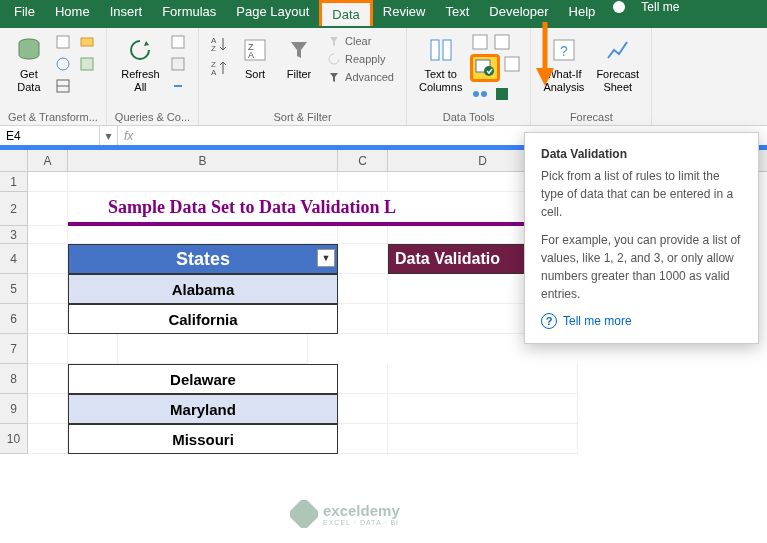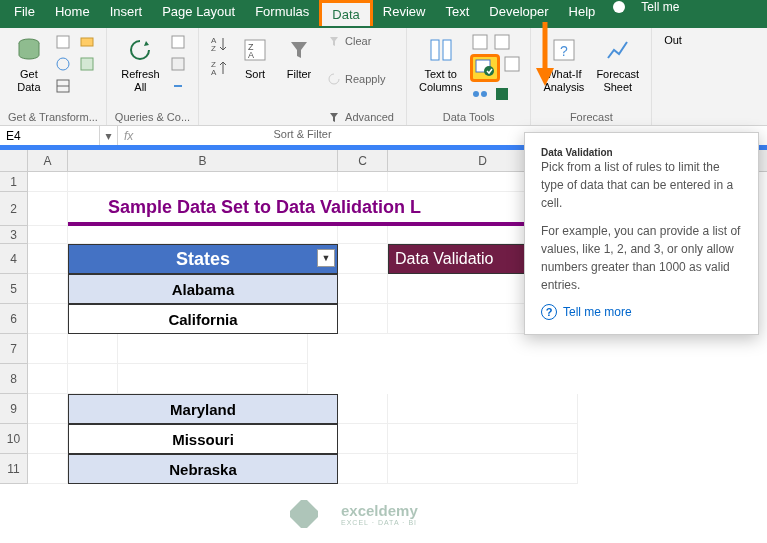--- a/index.html
+++ b/index.html
@@ -27,44 +27,44 @@
 .fx-area{display:flex;align-items:center;padding:0 6px;gap:6px;color:#999;font-style:italic;font-size:12px}
 .sheet{position:relative}
 .colhdr{display:flex;height:22px;background:#f0f0f0;border-bottom:1px solid #ccc}
 .corner{width:28px;border-right:1px solid #ccc}
 .ch{border-right:1px solid #ccc;display:flex;align-items:center;justify-content:center;color:#555;font-size:12px}
 .rows{}
 .row{display:flex;height:28px}
 .rh{width:28px;background:#f0f0f0;border-right:1px solid #ccc;border-bottom:1px solid #ccc;display:flex;align-items:center;justify-content:center;color:#555;font-size:12px}
 .cell{border-right:1px solid #eee;border-bottom:1px solid #eee;display:flex;align-items:center;padding:0 4px;font-size:13px;overflow:hidden;white-space:nowrap}
 .wA{width:40px}.wB{width:270px}.wC{width:50px}.wD{width:190px}
-.title-cell{font-family:Liberation Sans, sans-serif;font-size:18px;font-weight:bold;color:#800080;padding-left:40px;border-bottom:4px solid #800080}
+.title-cell{font-family:Liberation Serif, serif;font-size:18px;font-weight:bold;color:#800080;padding-left:40px;border-bottom:4px solid #800080}
 .hdr-states{background:#4472c4;color:#fff;font-weight:bold;font-size:18px;justify-content:center;font-family:'Arial Black',sans-serif;border:1px solid #333;position:relative}
 .dd-btn{position:absolute;right:2px;top:4px;width:18px;height:18px;background:#fff;border:1px solid #999;display:flex;align-items:center;justify-content:center;font-size:9px;color:#333}
 .state-cell{border:1px solid #333;font-weight:bold;font-size:15px;justify-content:center}
 .odd{background:#d9e1f2}.even{background:#fff}
-.hdr-dv{background:#701d45;color:#fff;font-weight:normal;font-size:16px;font-family:'Arial Black',sans-serif;padding-left:6px;border:1px solid #333}
+.hdr-dv{background:#701d45;color:#fff;font-weight:bold;font-size:16px;font-family:'Arial Black',sans-serif;padding-left:6px;border:1px solid #333}
 .tooltip{position:absolute;left:524px;top:132px;width:235px;background:#fff;border:1px solid #ccc;box-shadow:0 4px 16px rgba(0,0,0,.25);padding:14px 16px;font-size:12px;color:#555;z-index:10}
-.tooltip h4{color:#333;font-size:10px;margin-bottom:0;font-weight:600}
+.tooltip h4{color:#333;font-size:12px;margin-bottom:6px;font-weight:600}
 .tooltip p{margin-bottom:10px;line-height:1.5}
 .tooltip .more{color:#0066cc;display:flex;align-items:center;gap:6px;cursor:pointer;margin-top:4px}
 .tooltip .qm{width:16px;height:16px;border:1.5px solid #0066cc;border-radius:50%;display:flex;align-items:center;justify-content:center;font-size:11px;font-weight:bold}
-.watermark{position:absolute;left:290px;top:500px;display:flex;align-items:center;gap:23px;opacity:.35;color:#1a5c3a}
+.watermark{position:absolute;left:290px;top:500px;display:flex;align-items:center;gap:5px;opacity:.35;color:#1a5c3a}
 .watermark .logo{width:28px;height:28px}
 svg{display:block}
 </style>
 </head>
 <body>
 
 <div class="menubar">
   <div class="mi">File</div>
   <div class="mi">Home</div>
   <div class="mi">Insert</div>
+  <div class="mi">Formulas</div>
   <div class="mi">Page Layout</div>
-  <div class="mi">Formulas</div>
   <div class="mi active">Data</div>
   <div class="mi">Review</div>
   <div class="mi">Text</div>
   <div class="mi">Developer</div>
   <div class="mi">Help</div>
   <div class="tellme">
     <span class="bulb"></span>
     <span>Tell me</span>
   </div>
 </div>
@@ -185,21 +185,21 @@
         <span>Sort</span>
       </div>
       <div class="bigbtn">
         <span class="ic">
             <svg width="28" height="28">
               <path d="M6 6h16l-6 8v8l-4-2v-6z" fill="#888"></path>
             </svg>
           </span>
         <span>Filter</span>
       </div>
-      <div class="smallgrid" style="gap:20px">
+      <div class="smallgrid" style="gap:0">
         <div class="textbtn">
             <svg width="14" height="14">
               <path d="M3 3h8l-3 4v5l-2-1v-4z" fill="#ccc"></path>
             </svg>
             <span>Clear</span>
           </div>
         <div class="textbtn">
             <svg width="14" height="14">
               <path d="M7 2a5 5 0 1 0 5 5" fill="none" stroke="#ccc"></path>
             </svg>
@@ -291,27 +291,20 @@
               <path d="M4 22l6-8 5 4 8-12" fill="none" stroke="#4a90d9" stroke-width="2"></path>
             </svg>
           </span>
         <span style="white-space:pre">Forecast
 Sheet</span>
       </div>
     </div>
     <div class="lbl">Forecast</div>
   </div>
 
-  <div class="rgroup" style="border:none">
-    <div class="tools">
-        <div class="bigbtn">
-          <span>Out</span>
-        </div>
-      </div>
-  </div>
 </div>
 
 <div class="namebox-row">
   <div class="namebox">E4</div>
   <div class="namebox-dd">▾</div>
   <div class="fx-area">
     <span>fx</span>
   </div>
 </div>
 
@@ -369,41 +362,35 @@
       </div>
     <div class="row" style="height:30px">
         <div class="rh">7</div>
         <div class="cell wA"></div>
         <div class="cell wC"></div>
         <div class="cell wD"></div>
       </div>
     <div class="row" style="height:30px">
         <div class="rh">8</div>
         <div class="cell wA"></div>
+        <div class="cell wB state-cell even">Delaware</div>
         <div class="cell wC"></div>
         <div class="cell wD"></div>
       </div>
     <div class="row" style="height:30px">
         <div class="rh">9</div>
         <div class="cell wA"></div>
         <div class="cell wB state-cell odd">Maryland</div>
         <div class="cell wC"></div>
         <div class="cell wD"></div>
       </div>
     <div class="row" style="height:30px">
         <div class="rh">10</div>
         <div class="cell wA"></div>
         <div class="cell wB state-cell even">Missouri</div>
-        <div class="cell wC"></div>
-        <div class="cell wD"></div>
-      </div>
-    <div class="row" style="height:30px">
-        <div class="rh">11</div>
-        <div class="cell wA"></div>
-        <div class="cell wB state-cell odd">Nebraska</div>
         <div class="cell wC"></div>
         <div class="cell wD"></div>
       </div>
   </div>
 </div>
 
 <div class="tooltip">
   <h4>Data Validation</h4>
   <p>Pick from a list of rules to limit the type of data that can be entered in a cell.</p>
   <p>For example, you can provide a list of values, like 1, 2, and 3, or only allow numbers greater than 1000 as valid entries.</p>

